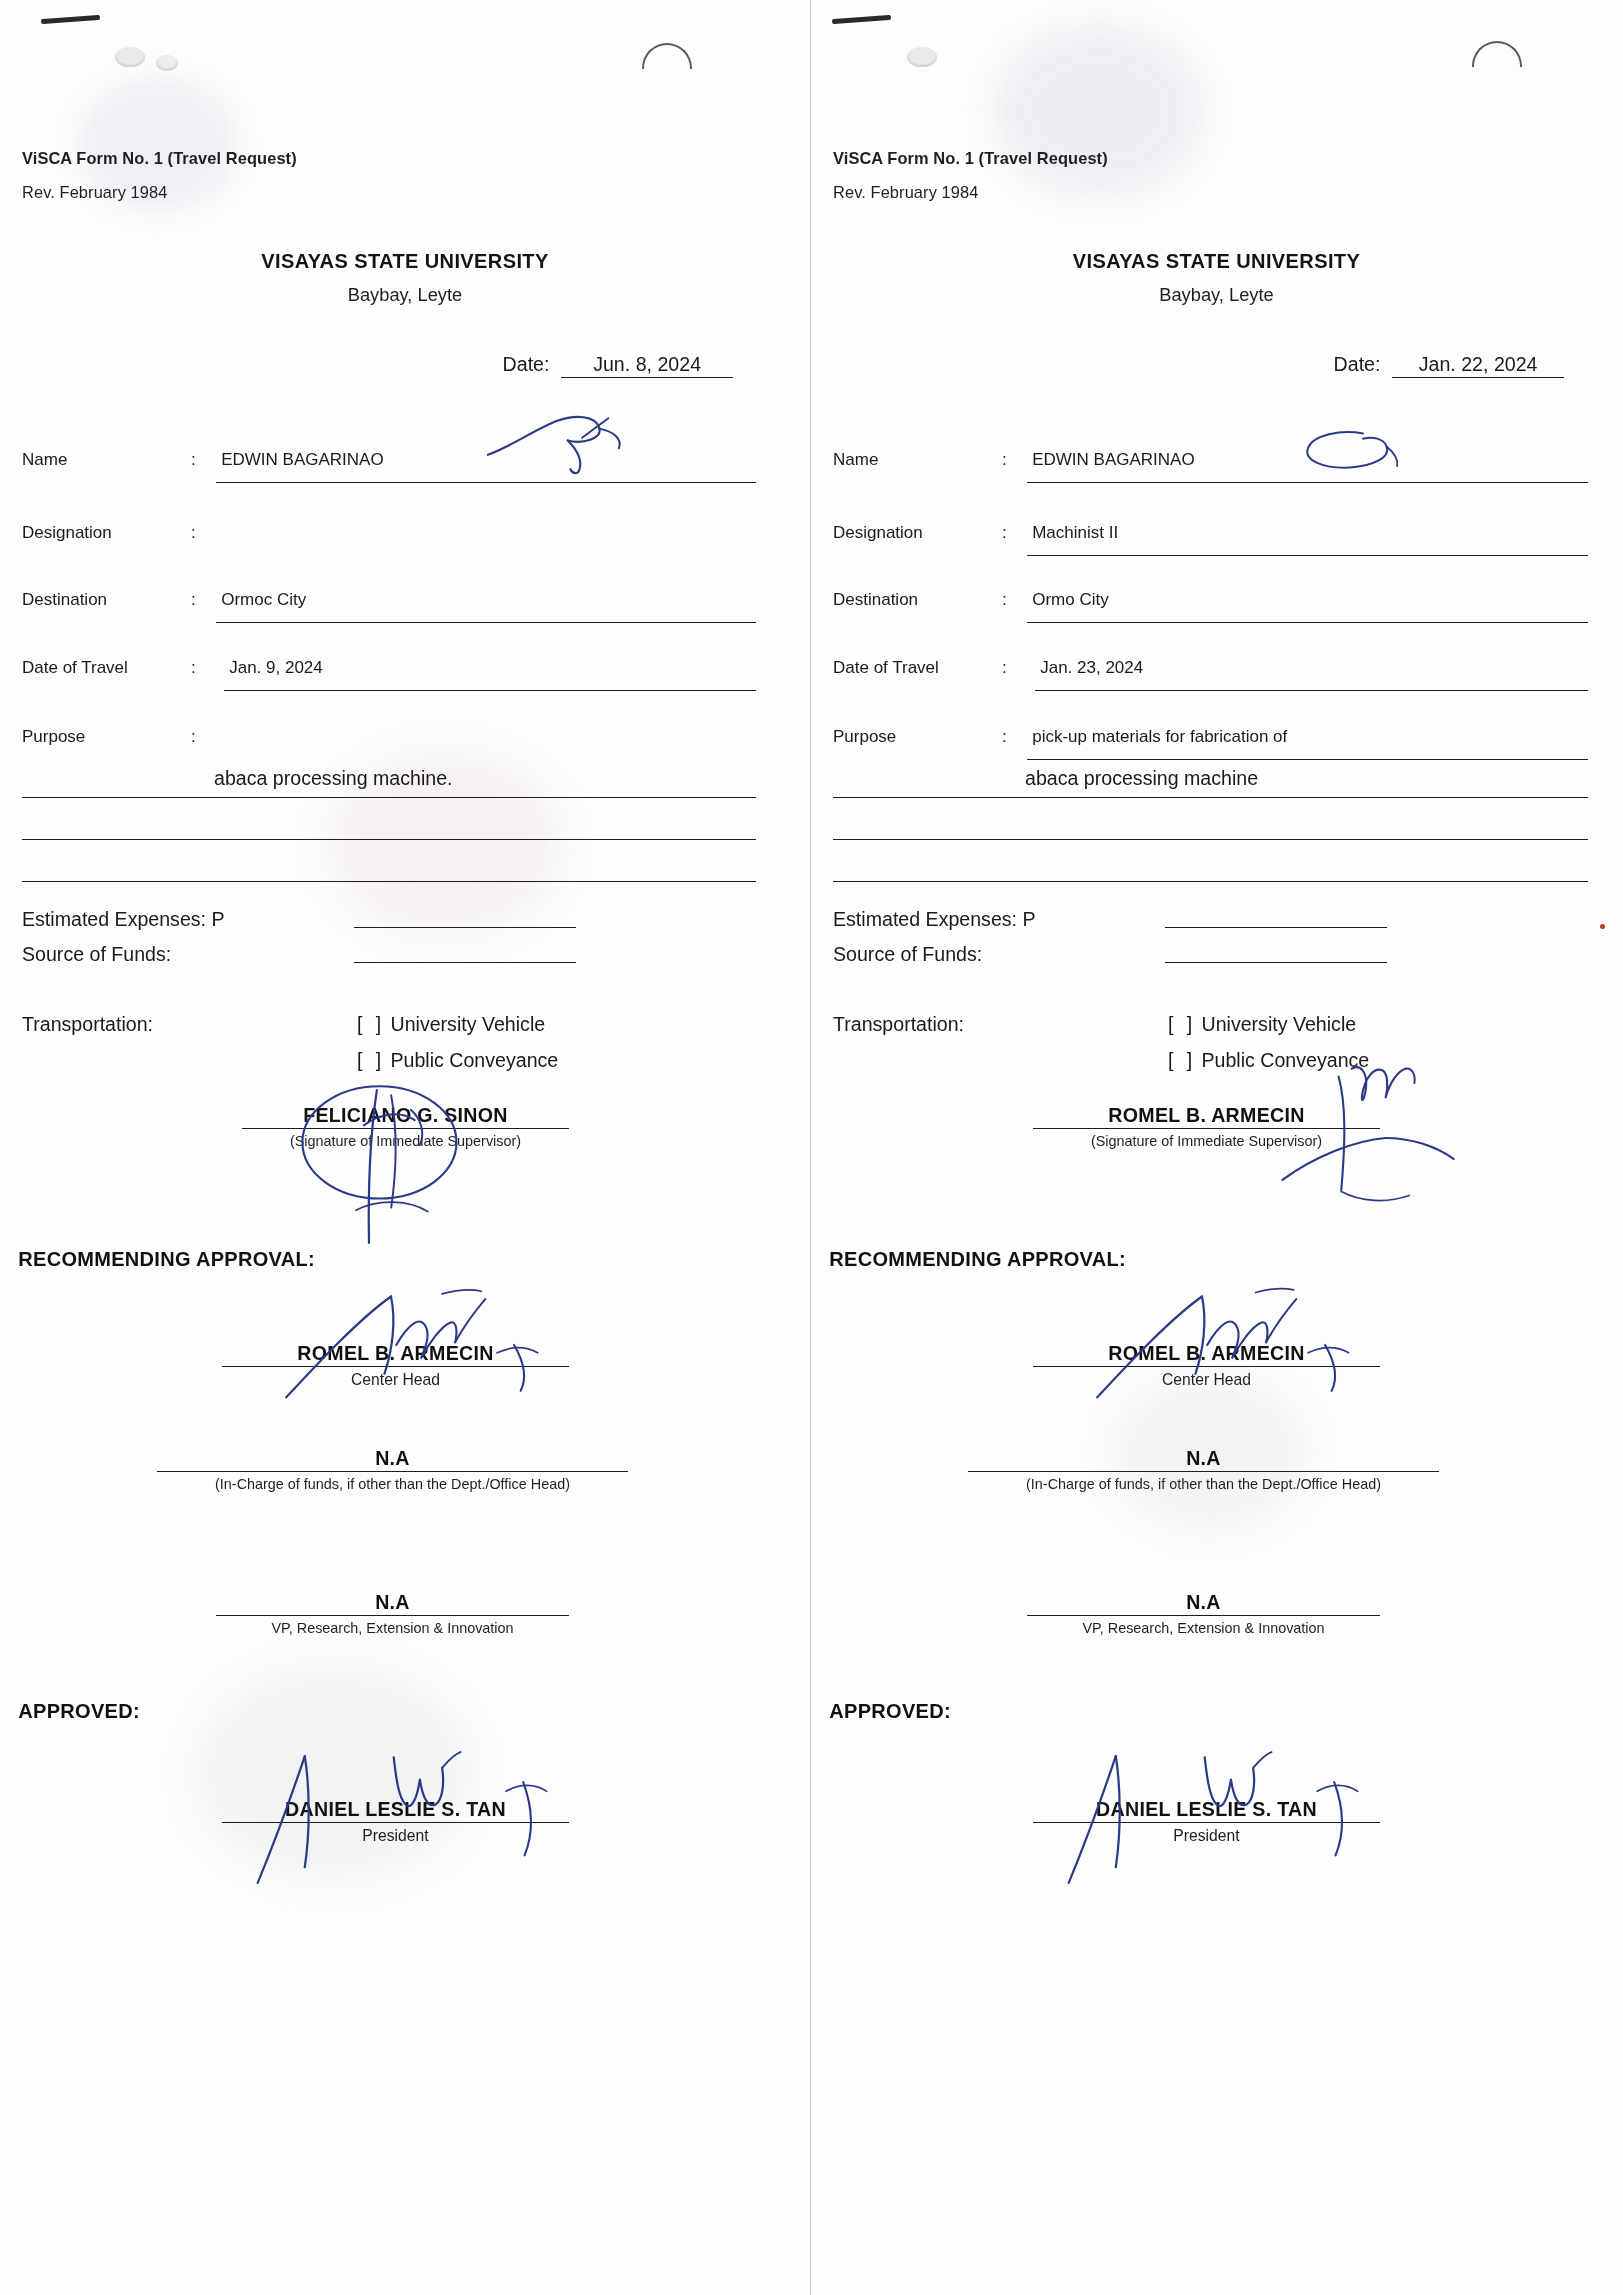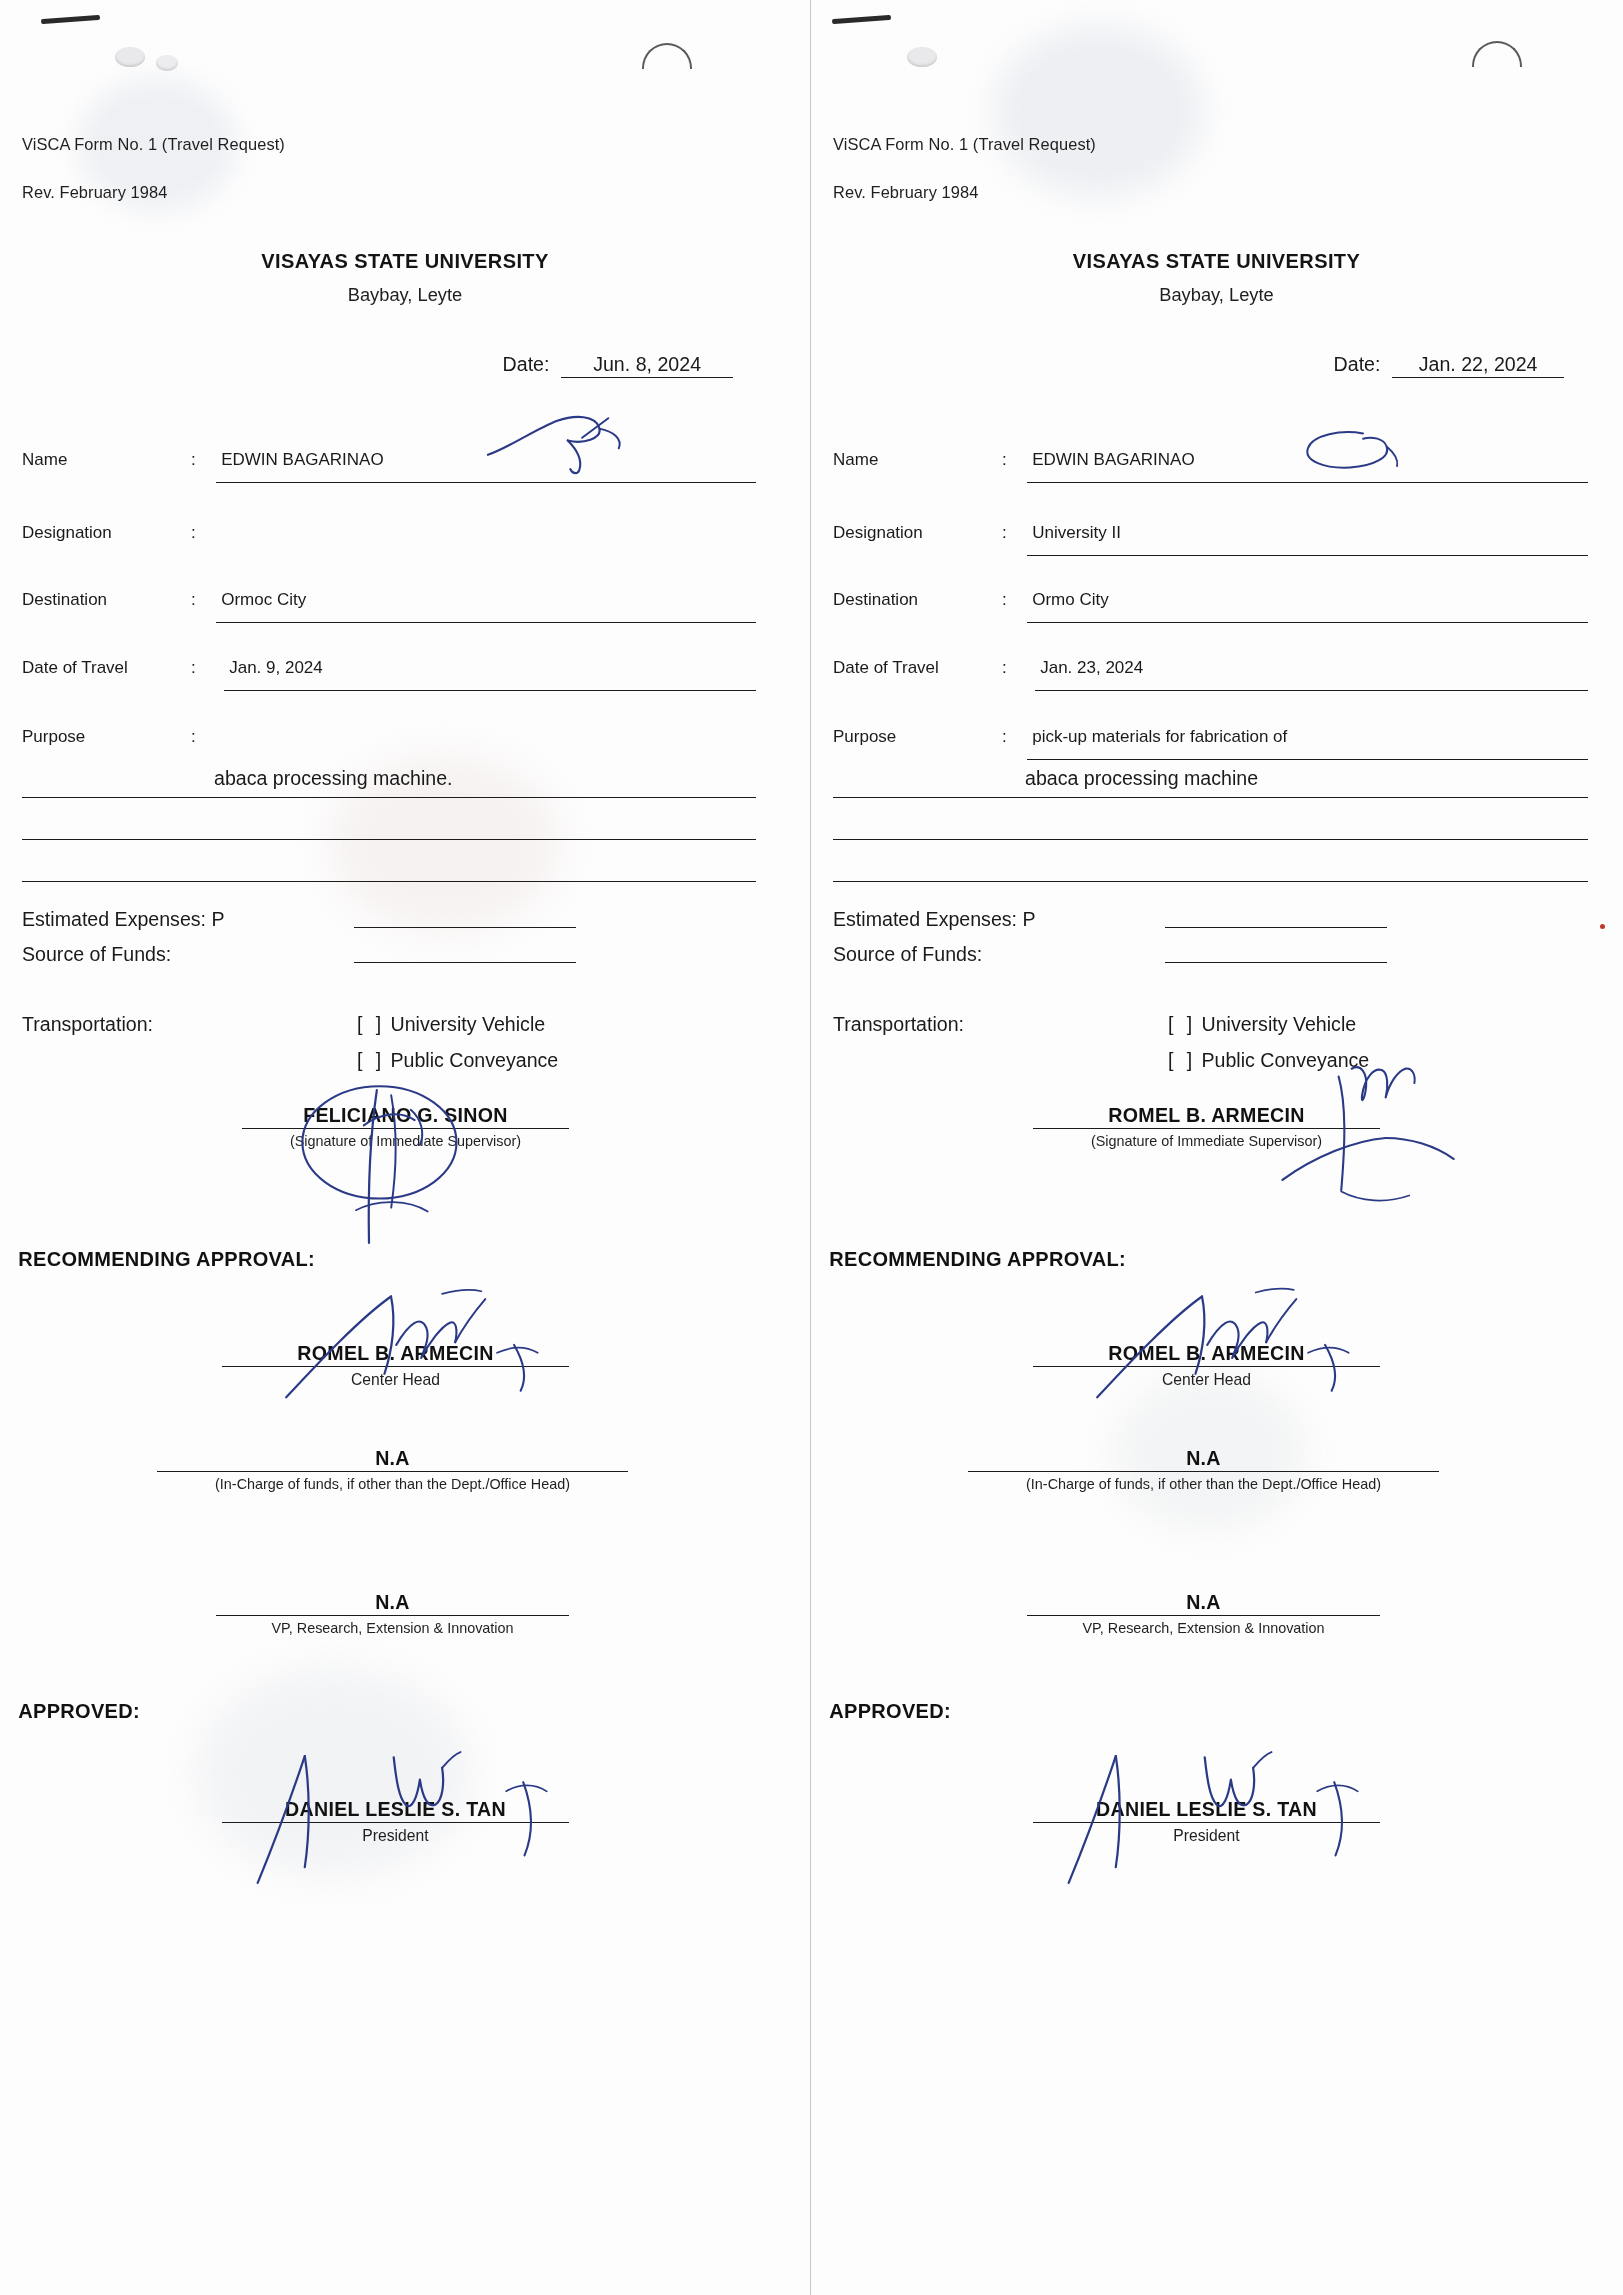--- a/index.html
+++ b/index.html
@@ -68,21 +68,21 @@
     border-radius: 39px 39px 0 0;
   }
 
   .meta {
     position: absolute;
     left: 22px;
     font-size: 16.4px;
     letter-spacing: 0.1px;
     color: #1f1f1f;
   }
-  .meta.l1 { top: 135px; }
+  .meta.l1 { top: 149px; font-weight: bold; }
   .meta.l2 { top: 183px; }
 
   .univ {
     position: absolute;
     left: 0; right: 0;
     text-align: center;
     font-weight: bold;
     font-size: 20px;
     letter-spacing: 0.4px;
     color: #141414;
@@ -403,21 +403,21 @@
 
       <div class="field" style="top:450px; left:22px; right:34px;">
         <span class="flabel">Name</span>
         <span class="fcolon">:</span>
         <span class="fvalue">EDWIN BAGARINAO</span>
       </div>
 
       <div class="field" style="top:523px; left:22px; right:34px;">
         <span class="flabel">Designation</span>
         <span class="fcolon">:</span>
-        <span class="fvalue">University II</span>
+        <span class="fvalue">Machinist II</span>
       </div>
 
       <div class="field" style="top:590px; left:22px; right:34px;">
         <span class="flabel">Destination</span>
         <span class="fcolon">:</span>
         <span class="fvalue">Ormo City</span>
       </div>
 
       <div class="field" style="top:658px; left:22px; right:34px;">
         <span class="flabel">Date of Travel</span>

